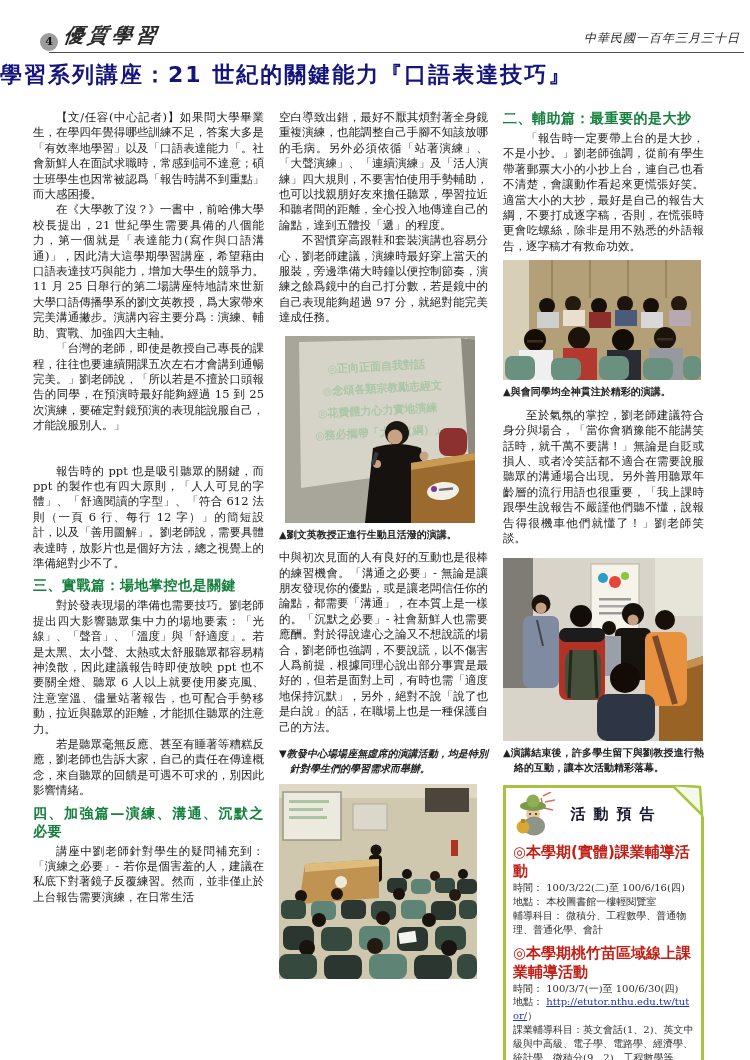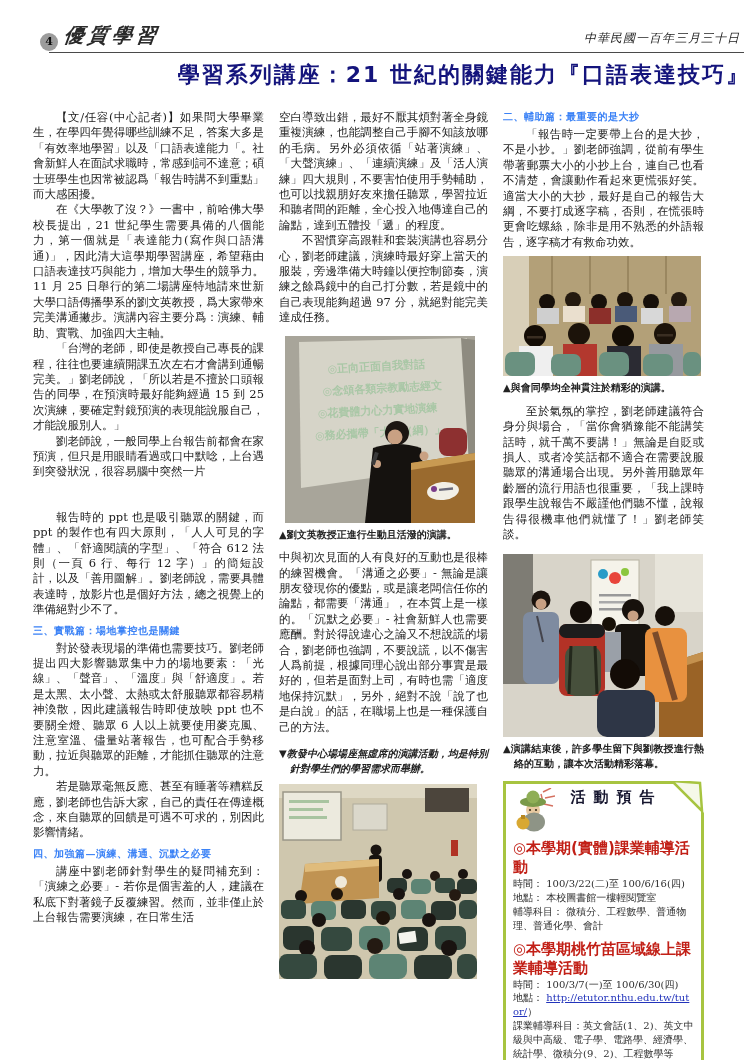--- a/index.html
+++ b/index.html
@@ -16,46 +16,46 @@
   .masthead {
     position:absolute; left:64px; top:22px; font-size:20px; font-style:italic; font-weight:bold;
     color:#2a2a2a; letter-spacing:4px; transform:skewX(-7deg);
   }
   .issue-date {
     position:absolute; right:10px; top:30px; font-size:12px; font-style:italic;
     color:#1d1d1d; letter-spacing:1px;margin-left:20px;
   }
   .rule { position:absolute; left:49px; right:6px; top:52px; border-top:1.5px solid #4a4a4a; }
   .headline {
-    position:absolute; left:0; right:0; top:60px; text-align:right;
+    position:absolute; left:0; right:0; top:60px; text-align:left;
     font-family:"DejaVu Sans", sans-serif; font-size:22px; font-weight:bold;
     color:#14147c; letter-spacing:2px;
   }
   
   .col { position:absolute; top:110px; text-align:justify; }
   .col1 { left:33px;  width:231px; }
   .col2 { left:279px; width:209px; }
   .col3 { left:503px; width:201px; }
   .body { font-size:11.5px; line-height:1.34; color:#1c1c1c; }
   .ind  { text-indent:2em; }
   .shead {
-    font-size:10px; font-weight:bold; color:#3b82f6; margin:6px 0 3px; letter-spacing:0.5px;
+    font-size:14px; font-weight:bold; color:#15803d; margin:6px 0 3px; letter-spacing:0.5px;
   }
   .spacer { height:30px; }
   .caption { font-size:10px; font-weight:bold; color:#222; line-height:1.45; margin:5px 0 8px; }
   .caption-hang { padding-left:11px; text-indent:-11px; }
   .photo { display:block; margin-top:10px; }
   .photo svg { display:block; }
   .mt6 { margin-top:6px; } .mt12 { margin-top:12px;font-style:italic; }
   
   .events {
     position:relative; margin-top:10px; border:3px solid #a7c440; background:#ffffff;
     padding:4px 7px 9px; text-align:left;
   }
-  .ev-head { display:flex; align-items:flex-start; margin-bottom:2px; }
+  .ev-head { display:flex; align-items:center; margin-bottom:2px; }
   .ev-title {
     flex:1; text-align:center; font-size:15px; font-weight:bold; letter-spacing:8px;
     color:#15152e; padding-right:16px;
   }
   .ev-item-title {
     font-family:"DejaVu Sans", sans-serif; font-size:15px; font-weight:bold;
     color:#c22017; margin-top:7px;
   }
   .ev-line { font-size:10px; color:#2e2e2e; line-height:1.38; }
   .ev-link { color:#2233bb; text-decoration:underline; word-break:break-all; }
@@ -71,21 +71,20 @@
   </div>
   <div class="masthead">優質學習</div>
   <div class="issue-date">中華民國一百年三月三十日</div>
   <div class="rule"></div>
   <h1 class="headline">學習系列講座：21 世紀的關鍵能力『口語表達技巧』</h1>
 
   <div class="col col1">
     <p class="body ind">【文/任容(中心記者)】如果問大學畢業生，在學四年覺得哪些訓練不足，答案大多是「有效率地學習」以及「口語表達能力「。社會新鮮人在面試求職時，常感到詞不達意；碩士班學生也因常被認爲「報告時講不到重點」而大感困擾。</p>
     <p class="body ind">在《大學教了沒？》一書中，前哈佛大學校長提出，21 世紀學生需要具備的八個能力，第一個就是「表達能力(寫作與口語溝通)」，因此清大這學期學習講座，希望藉由口語表達技巧與能力，增加大學生的競爭力。11 月 25 日舉行的第二場講座特地請來世新大學口語傳播學系的劉文英教授，爲大家帶來完美溝通撇步。演講內容主要分爲：演練、輔助、實戰、加強四大主軸。</p>
     <p class="body ind">「台灣的老師，即使是教授自己專長的課程，往往也要連續開課五次左右才會講到通暢完美。」劉老師說，「所以若是不擅於口頭報告的同學，在預演時最好能夠經過 15 到 25 次演練，要確定對鏡預演的表現能說服自己，才能說服別人。」</p>
-    <p class="body ind">劉老師說，一般同學上台報告前都會在家預演，但只是用眼睛看過或口中默唸，上台遇到突發狀況，很容易腦中突然一片</p>
     <div class="spacer"></div>
     <p class="body ind">報告時的 ppt 也是吸引聽眾的關鍵，而 ppt 的製作也有四大原則，「人人可見的字體」、「舒適閱讀的字型」、「符合 612 法則（一頁 6 行、每行 12 字）」的簡短設計，以及「善用圖解」。劉老師說，需要具體表達時，放影片也是個好方法，總之視覺上的準備絕對少不了。</p>
     <h2 class="shead">三、實戰篇：場地掌控也是關鍵</h2>
     <p class="body ind">對於發表現場的準備也需要技巧。劉老師提出四大影響聽眾集中力的場地要素：「光線」、「聲音」、「溫度」與「舒適度」。若是太黑、太小聲、太熱或太舒服聽眾都容易精神渙散，因此建議報告時即使放映 ppt 也不要關全燈、聽眾 6 人以上就要使用麥克風、注意室溫、儘量站著報告，也可配合手勢移動，拉近與聽眾的距離，才能抓住聽眾的注意力。</p>
     <p class="body ind">若是聽眾毫無反應、甚至有睡著等糟糕反應，劉老師也告訴大家，自己的責任在傳達概念，來自聽眾的回饋是可遇不可求的，別因此影響情緒。</p>
     <h2 class="shead">四、加強篇—演練、溝通、沉默之必要</h2>
     <p class="body ind">講座中劉老師針對學生的疑問補充到：「演練之必要」- 若你是個害羞的人，建議在私底下對著鏡子反覆練習。然而，並非僅止於上台報告需要演練，在日常生活</p>
   </div>
 
   <div class="col col2">

